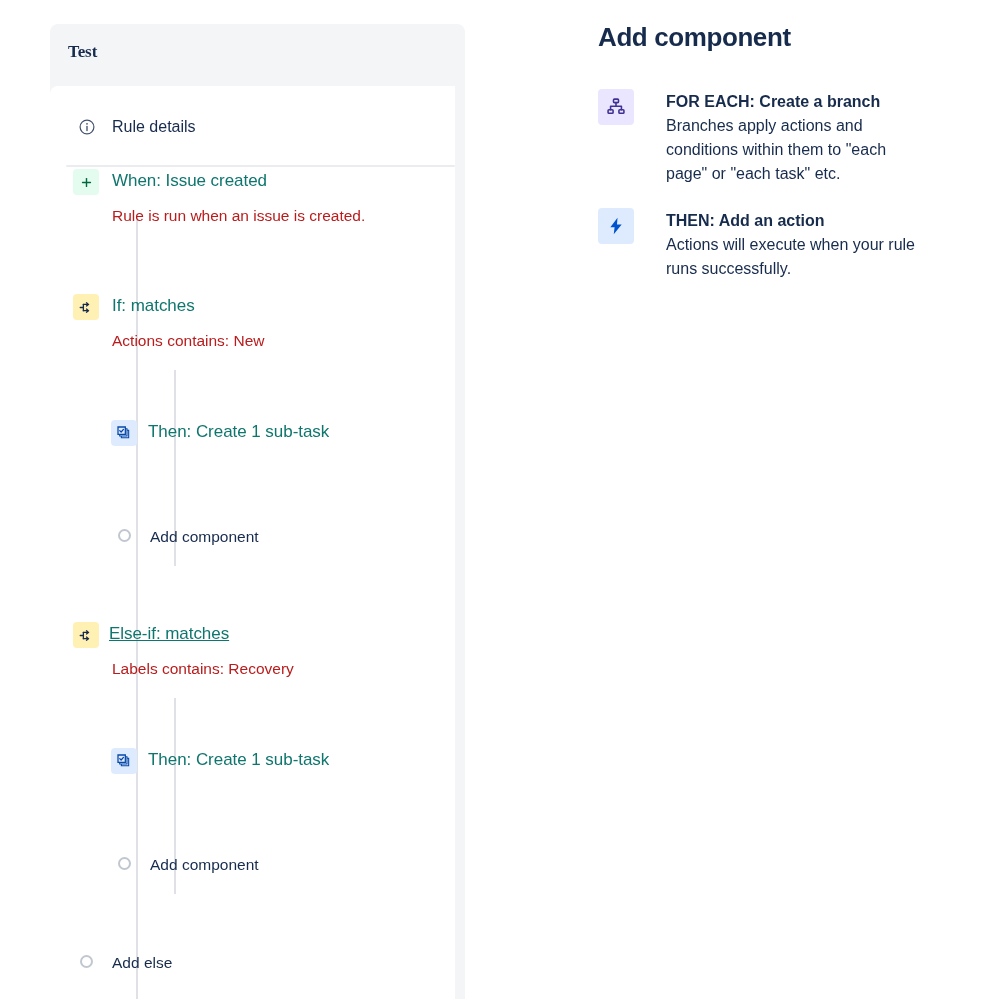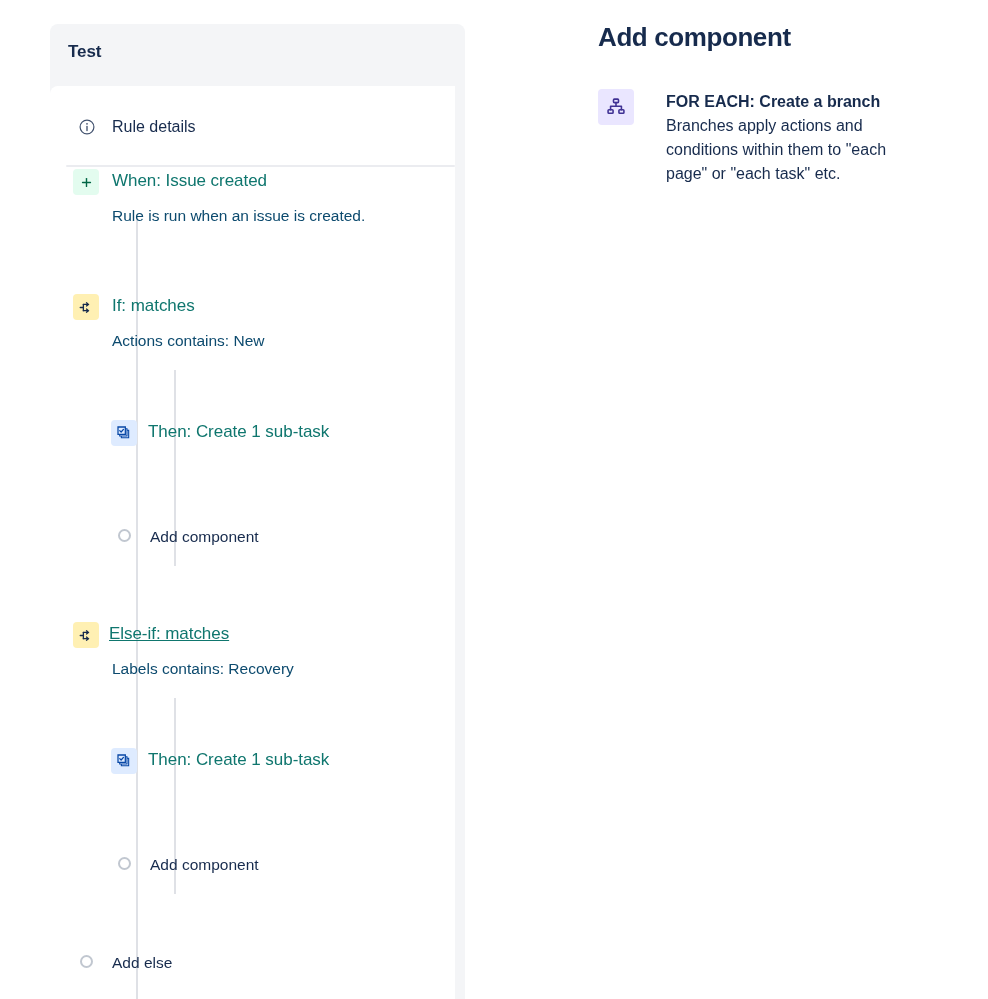--- a/index.html
+++ b/index.html
@@ -28,20 +28,21 @@
     border-radius: 8px 8px 0 0;
   }
   .rule-card-title {
     position: absolute;
     left: 18px;
     top: 18px;
     font-size: 17px;
     font-weight: bold;
     color: #172B4D;
     letter-spacing: -0.1px;
+    font-family: Liberation Serif, serif;
   }
   .rule-inner {
     position: absolute;
     left: 0px;
     top: 62px;
     width: 405px;
     height: 938px;
     background: #ffffff;
     border-radius: 8px 0 0 0;
   }
@@ -106,21 +107,21 @@
     position: absolute;
     font-size: 17px;
     color: #0f766e;
     white-space: nowrap;
     cursor: pointer;
     letter-spacing: -0.05px;
   }
   .node-sub {
     position: absolute;
     font-size: 15.5px;
-    color: #0c4a6e;
+    color: #b91c1c;
     white-space: nowrap;
   }
 
   .add-marker {
     position: absolute;
     width: 13px;
     height: 13px;
     border: 2px solid #C1C7D0;
     border-radius: 50%;
     background: #ffffff;
@@ -300,13 +301,24 @@
         <path d="M12 6.7 v4.4" stroke-linecap="round"></path>
         <path d="M5.5 15.3 v-4.2 h13 v4.2" stroke-linecap="round" stroke-linejoin="round"></path>
       </svg>
     </div>
     <div class="option-text">
       <span class="option-heading" style="display: block;">FOR EACH: Create a branch</span>
       <span class="option-desc">Branches apply actions and conditions within them to "each page" or "each task" etc.</span>
     </div>
   </div>
 
+  <div class="option">
+    <div class="option-icon icon-action">
+      <svg width="20" height="20" viewBox="0 0 24 24">
+        <path d="M13.8 2 L5.2 13.4 h5.1 L9.3 22 L18.8 10.1 h-5.6 z" fill="#0052CC"></path>
+      </svg>
+    </div>
+    <div class="option-text">
+      <span class="option-heading" style="display: block;">THEN: Add an action</span>
+      <span class="option-desc">Actions will execute when your rule runs successfully.</span>
+    </div>
+  </div>
 </div>
 
 </body></html>

